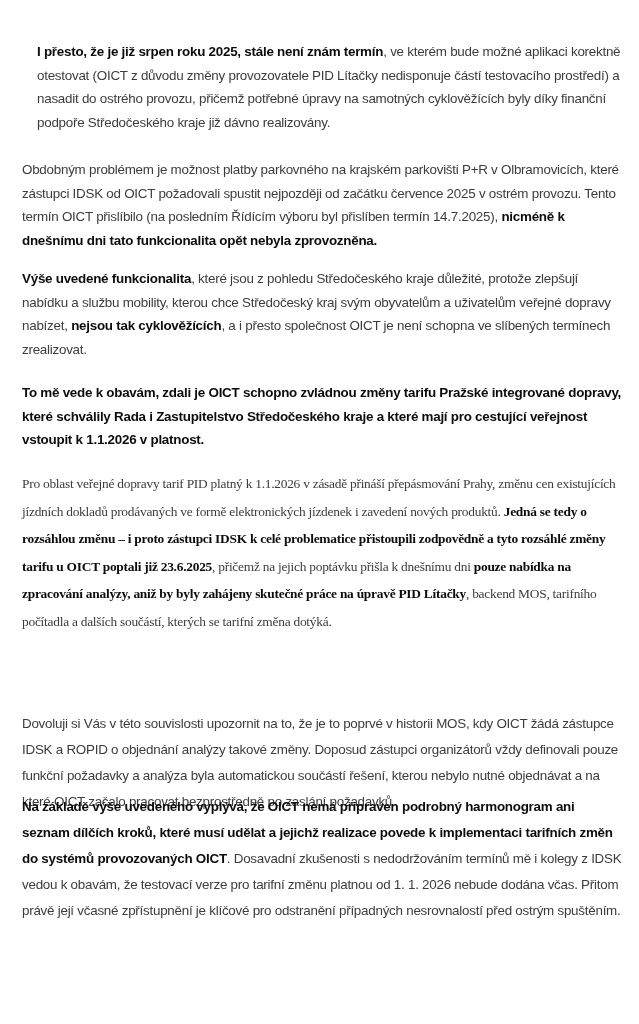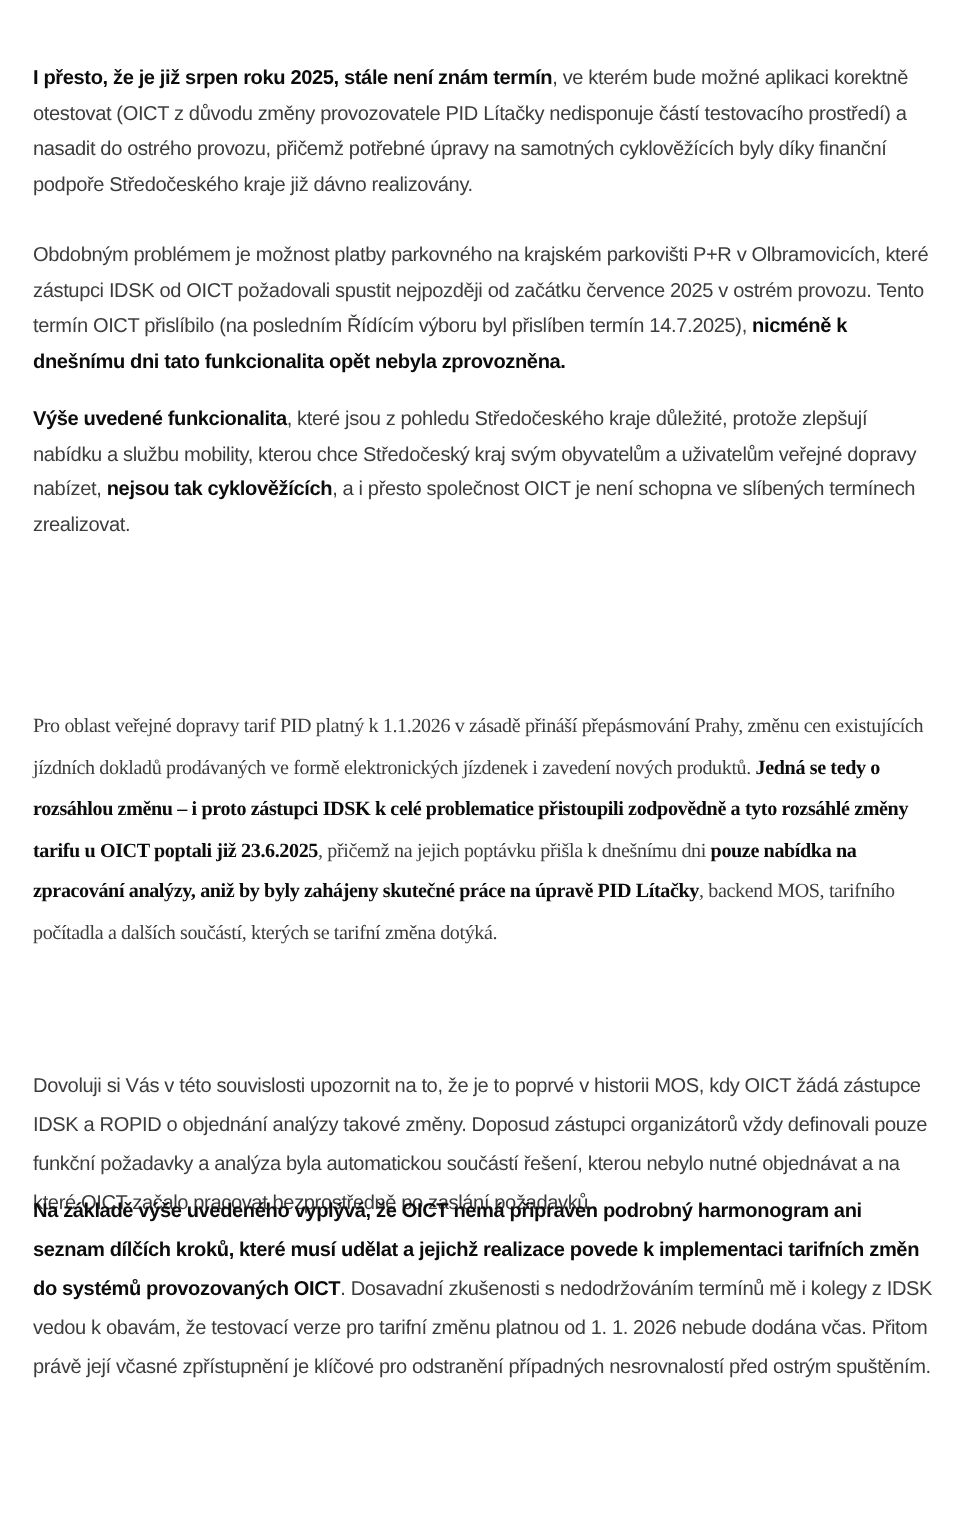--- a/index.html
+++ b/index.html
@@ -11,41 +11,44 @@
       letter-spacing: -0.25px;
     }
     .page { position: relative; width: 639px; height: 1024px; }
     .para {
       position: absolute; left: 22px; width: 600px;
       line-height: 23.5px; margin: 0;
     }
     .para.wide { line-height: 26px; }
     .para.wider { line-height: 27.5px; font-family: Liberation Serif, serif; }
     b { color: #0c0c0c; font-weight: 700; }
-    #p1 { top: 40px; }
+    #p1 { top: 40px; margin-left: 15px; }
     #p2 { top: 158px; }
     #p3 { top: 267px; }
     #p4 { top: 381px; color: #0c0c0c; font-weight: 700; }
     #p5 { top: 470px; }
     #p6 { top: 683px; margin-top: 28px; }
     #p7 { top: 794px; }
   </style>
 </head>
 <body>
 
 <div class="page">
   <p class="para" id="p1">
     <b>I přesto, že je již srpen roku 2025, stále není znám termín</b><span>, ve kterém bude možné aplikaci korektně otestovat (OICT z důvodu změny provozovatele PID Lítačky nedisponuje částí testovacího prostředí) a nasadit do ostrého provozu, přičemž potřebné úpravy na samotných cyklověžících byly díky finanční podpoře Středočeského kraje již dávno realizovány.</span>
   </p>
   <p class="para" id="p2">
     <span>Obdobným problémem je možnost platby parkovného na krajském parkovišti P+R v Olbramovicích, které zástupci IDSK od OICT požadovali spustit nejpozději od začátku července 2025 v ostrém provozu. Tento termín OICT přislíbilo (na posledním Řídícím výboru byl přislíben termín 14.7.2025), </span><b>nicméně k dnešnímu dni tato funkcionalita opět nebyla zprovozněna.</b>
   </p>
   <p class="para" id="p3">
     <b>Výše uvedené funkcionalita</b><span>, které jsou z pohledu Středočeského kraje důležité, protože zlepšují nabídku a službu mobility, kterou chce Středočeský kraj svým obyvatelům a uživatelům veřejné dopravy nabízet, </span><b>nejsou tak cyklověžících</b><span>, a i přesto společnost OICT je není schopna ve slíbených termínech zrealizovat.</span>
   </p>
+  <p class="para" id="p4">
+    <span>To mě vede k obavám, zdali je OICT schopno zvládnou změny tarifu Pražské integrované dopravy, které schválily Rada i Zastupitelstvo Středočeského kraje a které mají pro cestující veřejnost vstoupit k 1.1.2026 v platnost.</span>
+  </p>
   <p class="para wider" id="p5">
     <span>Pro oblast veřejné dopravy tarif PID platný k 1.1.2026 v zásadě přináší přepásmování Prahy, změnu cen existujících jízdních dokladů prodávaných ve formě elektronických jízdenek i zavedení nových produktů. </span><b>Jedná se tedy o rozsáhlou změnu – i proto zástupci IDSK k celé problematice přistoupili zodpovědně a tyto rozsáhlé změny tarifu u OICT poptali již 23.6.2025</b><span>, přičemž na jejich poptávku přišla k dnešnímu dni </span><b>pouze nabídka na zpracování analýzy, aniž by byly zahájeny skutečné práce na úpravě PID Lítačky</b><span>, backend MOS, tarifního počítadla a dalších součástí, kterých se tarifní změna dotýká.</span>
   </p>
   <p class="para wide" id="p6">
     <span>Dovoluji si Vás v této souvislosti upozornit na to, že je to poprvé v historii MOS, kdy OICT žádá zástupce IDSK a ROPID o objednání analýzy takové změny. Doposud zástupci organizátorů vždy definovali pouze funkční požadavky a analýza byla automatickou součástí řešení, kterou nebylo nutné objednávat a na které OICT začalo pracovat bezprostředně po zaslání požadavků.</span>
   </p>
   <p class="para wide" id="p7">
     <b>Na základě výše uvedeného vyplývá, že OICT nemá připraven podrobný harmonogram ani seznam dílčích kroků, které musí udělat a jejichž realizace povede k implementaci tarifních změn do systémů provozovaných OICT</b><span>. Dosavadní zkušenosti s nedodržováním termínů mě i kolegy z IDSK vedou k obavám, že testovací verze pro tarifní změnu platnou od 1. 1. 2026 nebude dodána včas. Přitom právě její včasné zpřístupnění je klíčové pro odstranění případných nesrovnalostí před ostrým spuštěním.</span>
   </p>
 </div>

